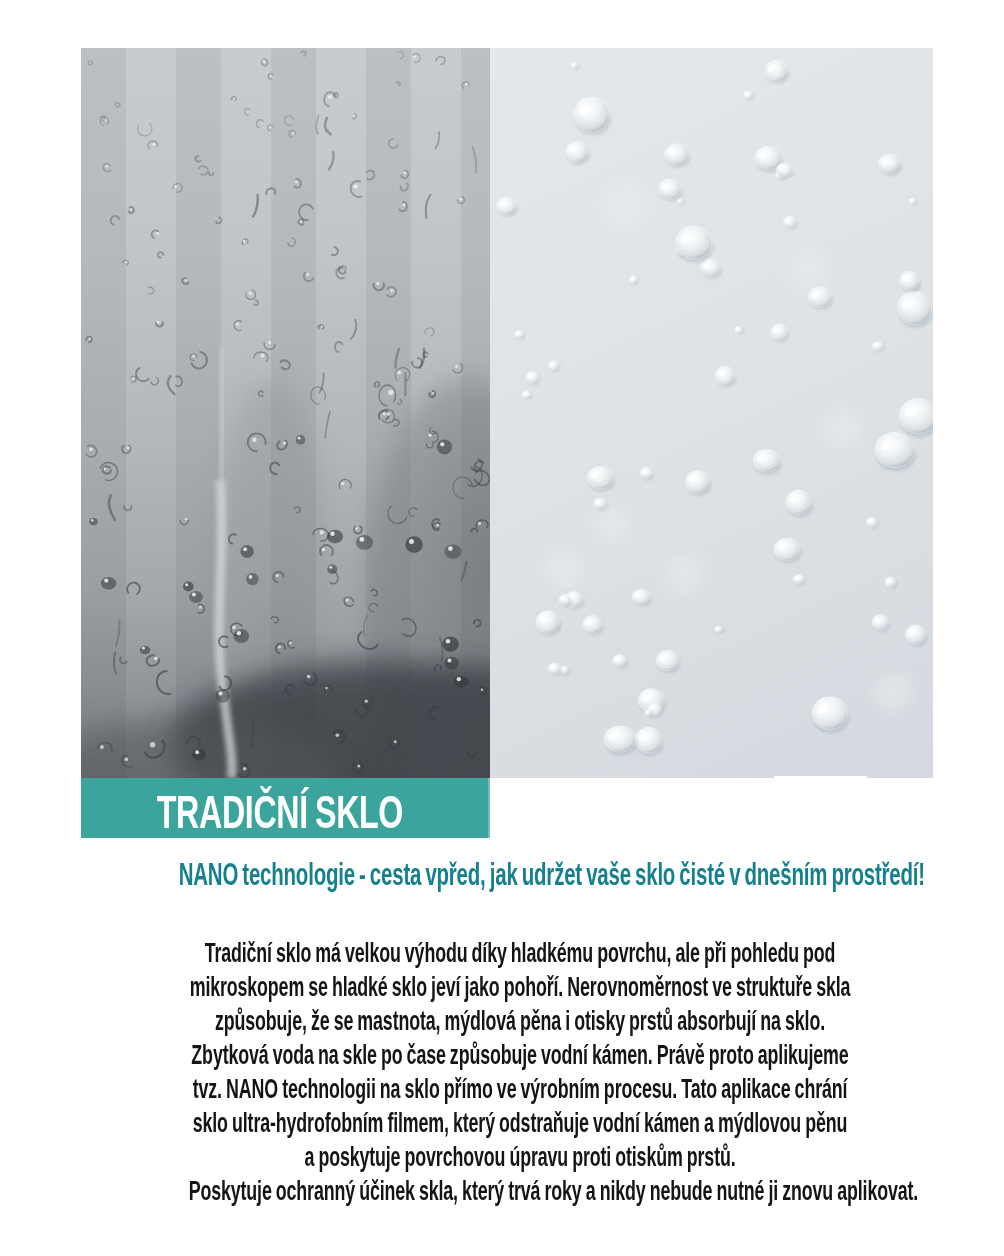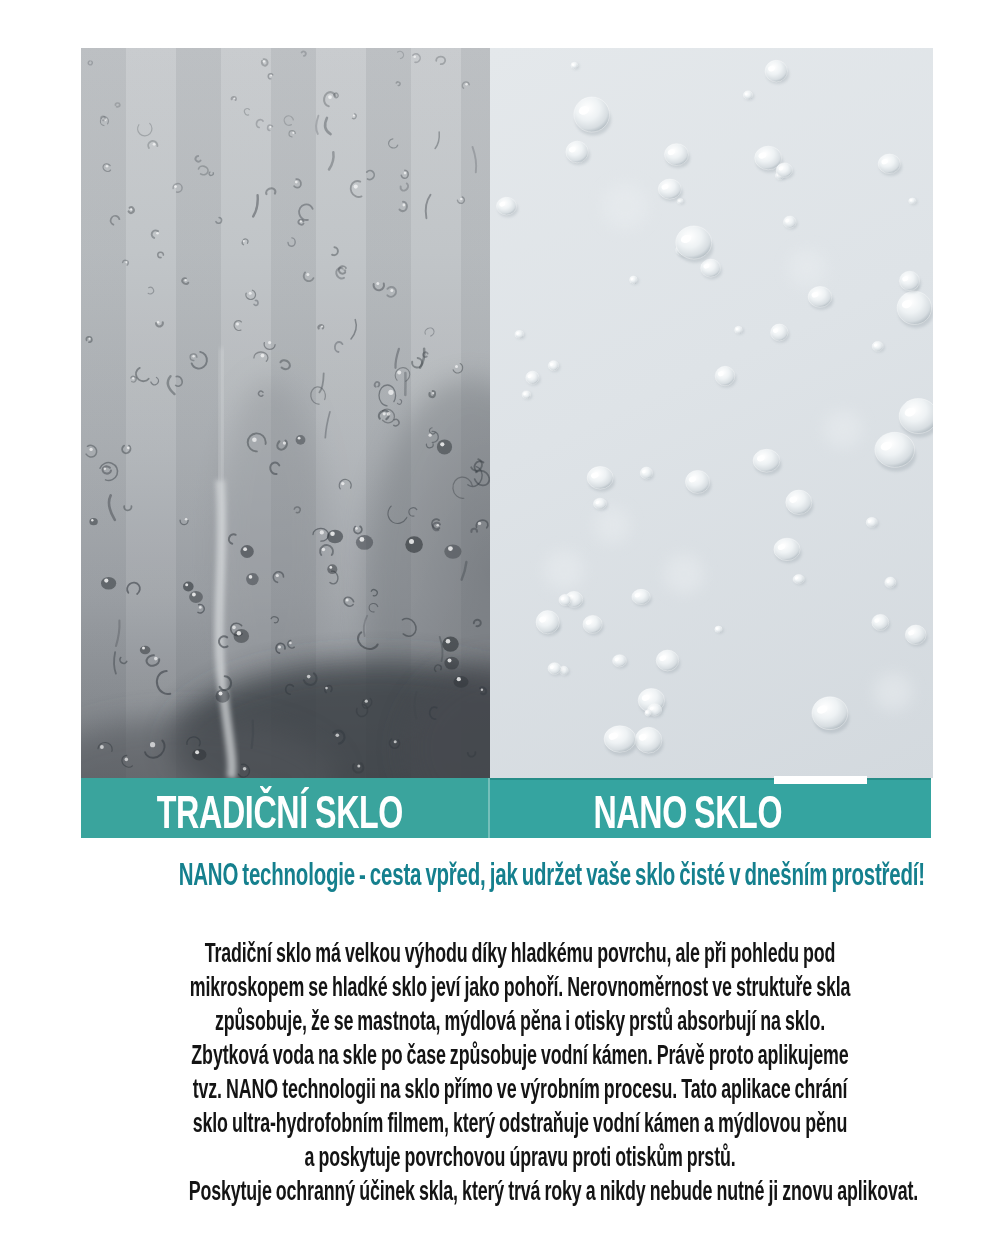--- a/index.html
+++ b/index.html
@@ -635,23 +635,20 @@
           </svg>
       </div>
     </div>
 
     <div class="sliver"></div>
 
     <div class="banner">
       <div class="banner-seg trad">
         <span class="banner-label">TRADIČNÍ SKLO</span>
       </div>
-      <div class="banner-seg nano">
-        <span class="banner-label">NANO SKLO</span>
-      </div>
     </div>
 
   </div>
 
   <div class="headline">NANO technologie - cesta vpřed, jak udržet vaše sklo čisté v dnešním prostředí!</div>
 
   <div class="body-text">
     <div class="body-line">Tradiční sklo má velkou výhodu díky hladkému povrchu, ale při pohledu pod</div>
     <div class="body-line">mikroskopem se hladké sklo jeví jako pohoří. Nerovnoměrnost ve struktuře skla</div>
     <div class="body-line">způsobuje, že se mastnota, mýdlová pěna i otisky prstů absorbují na sklo.</div>

